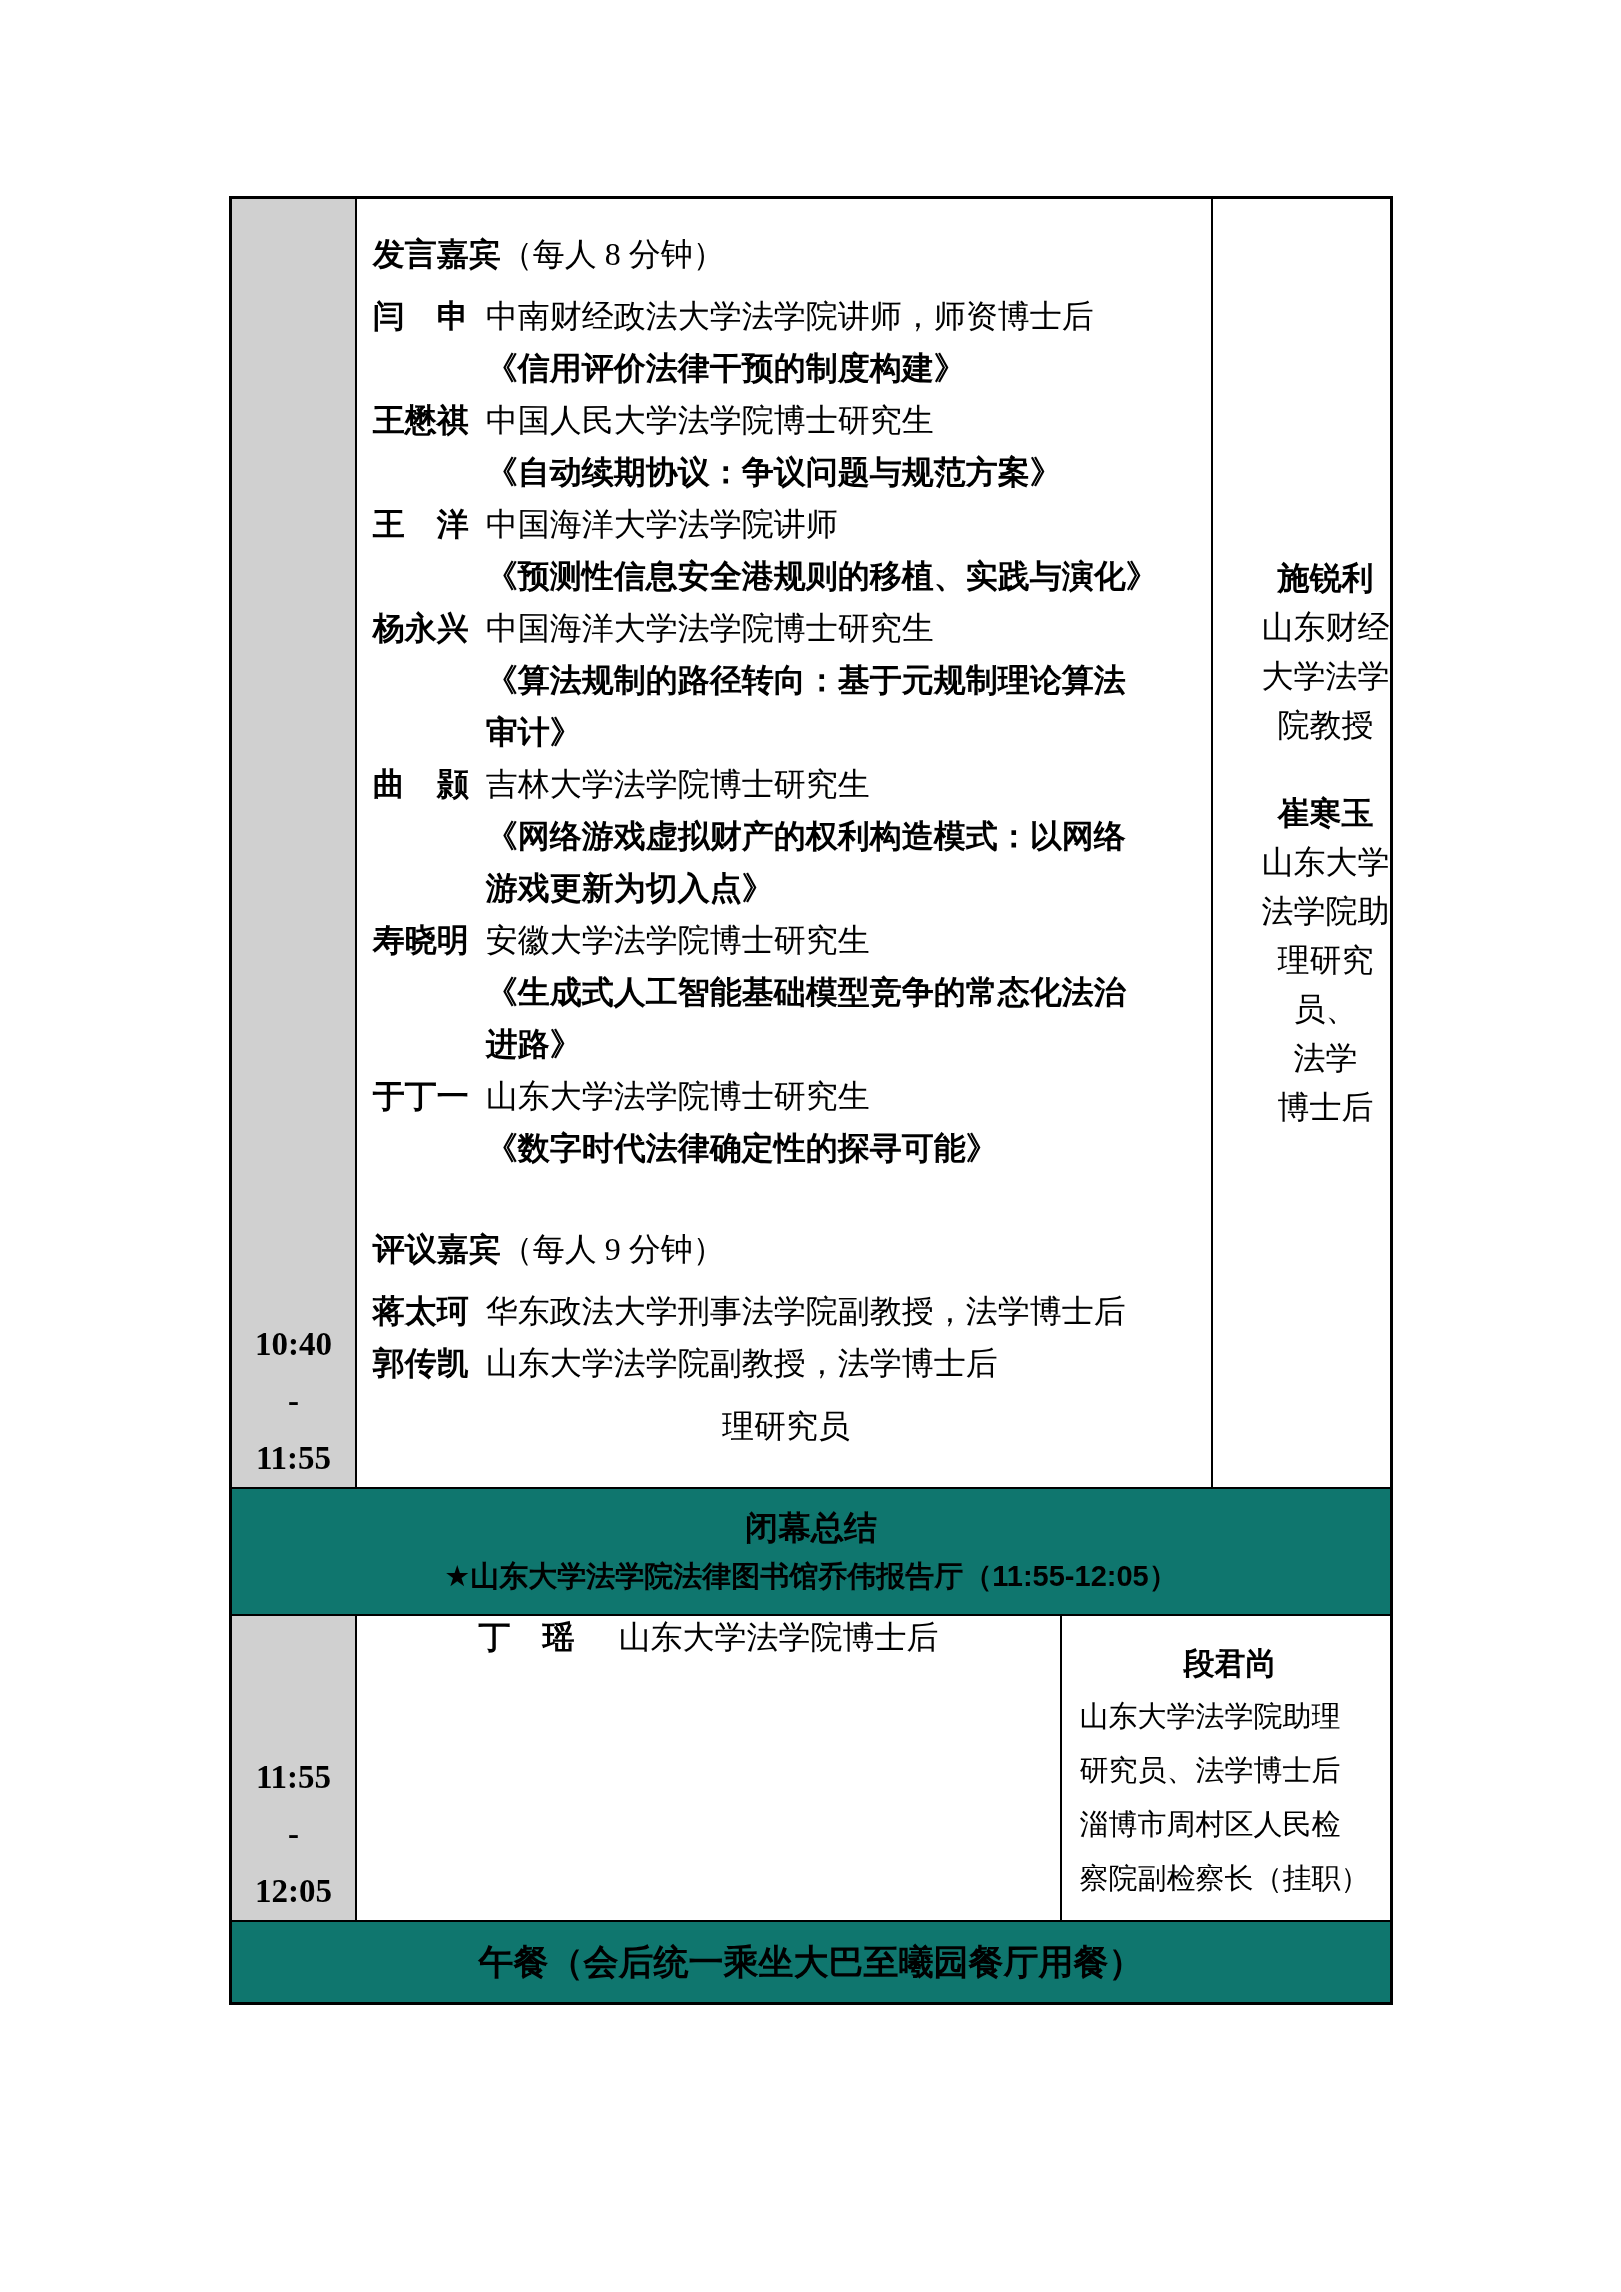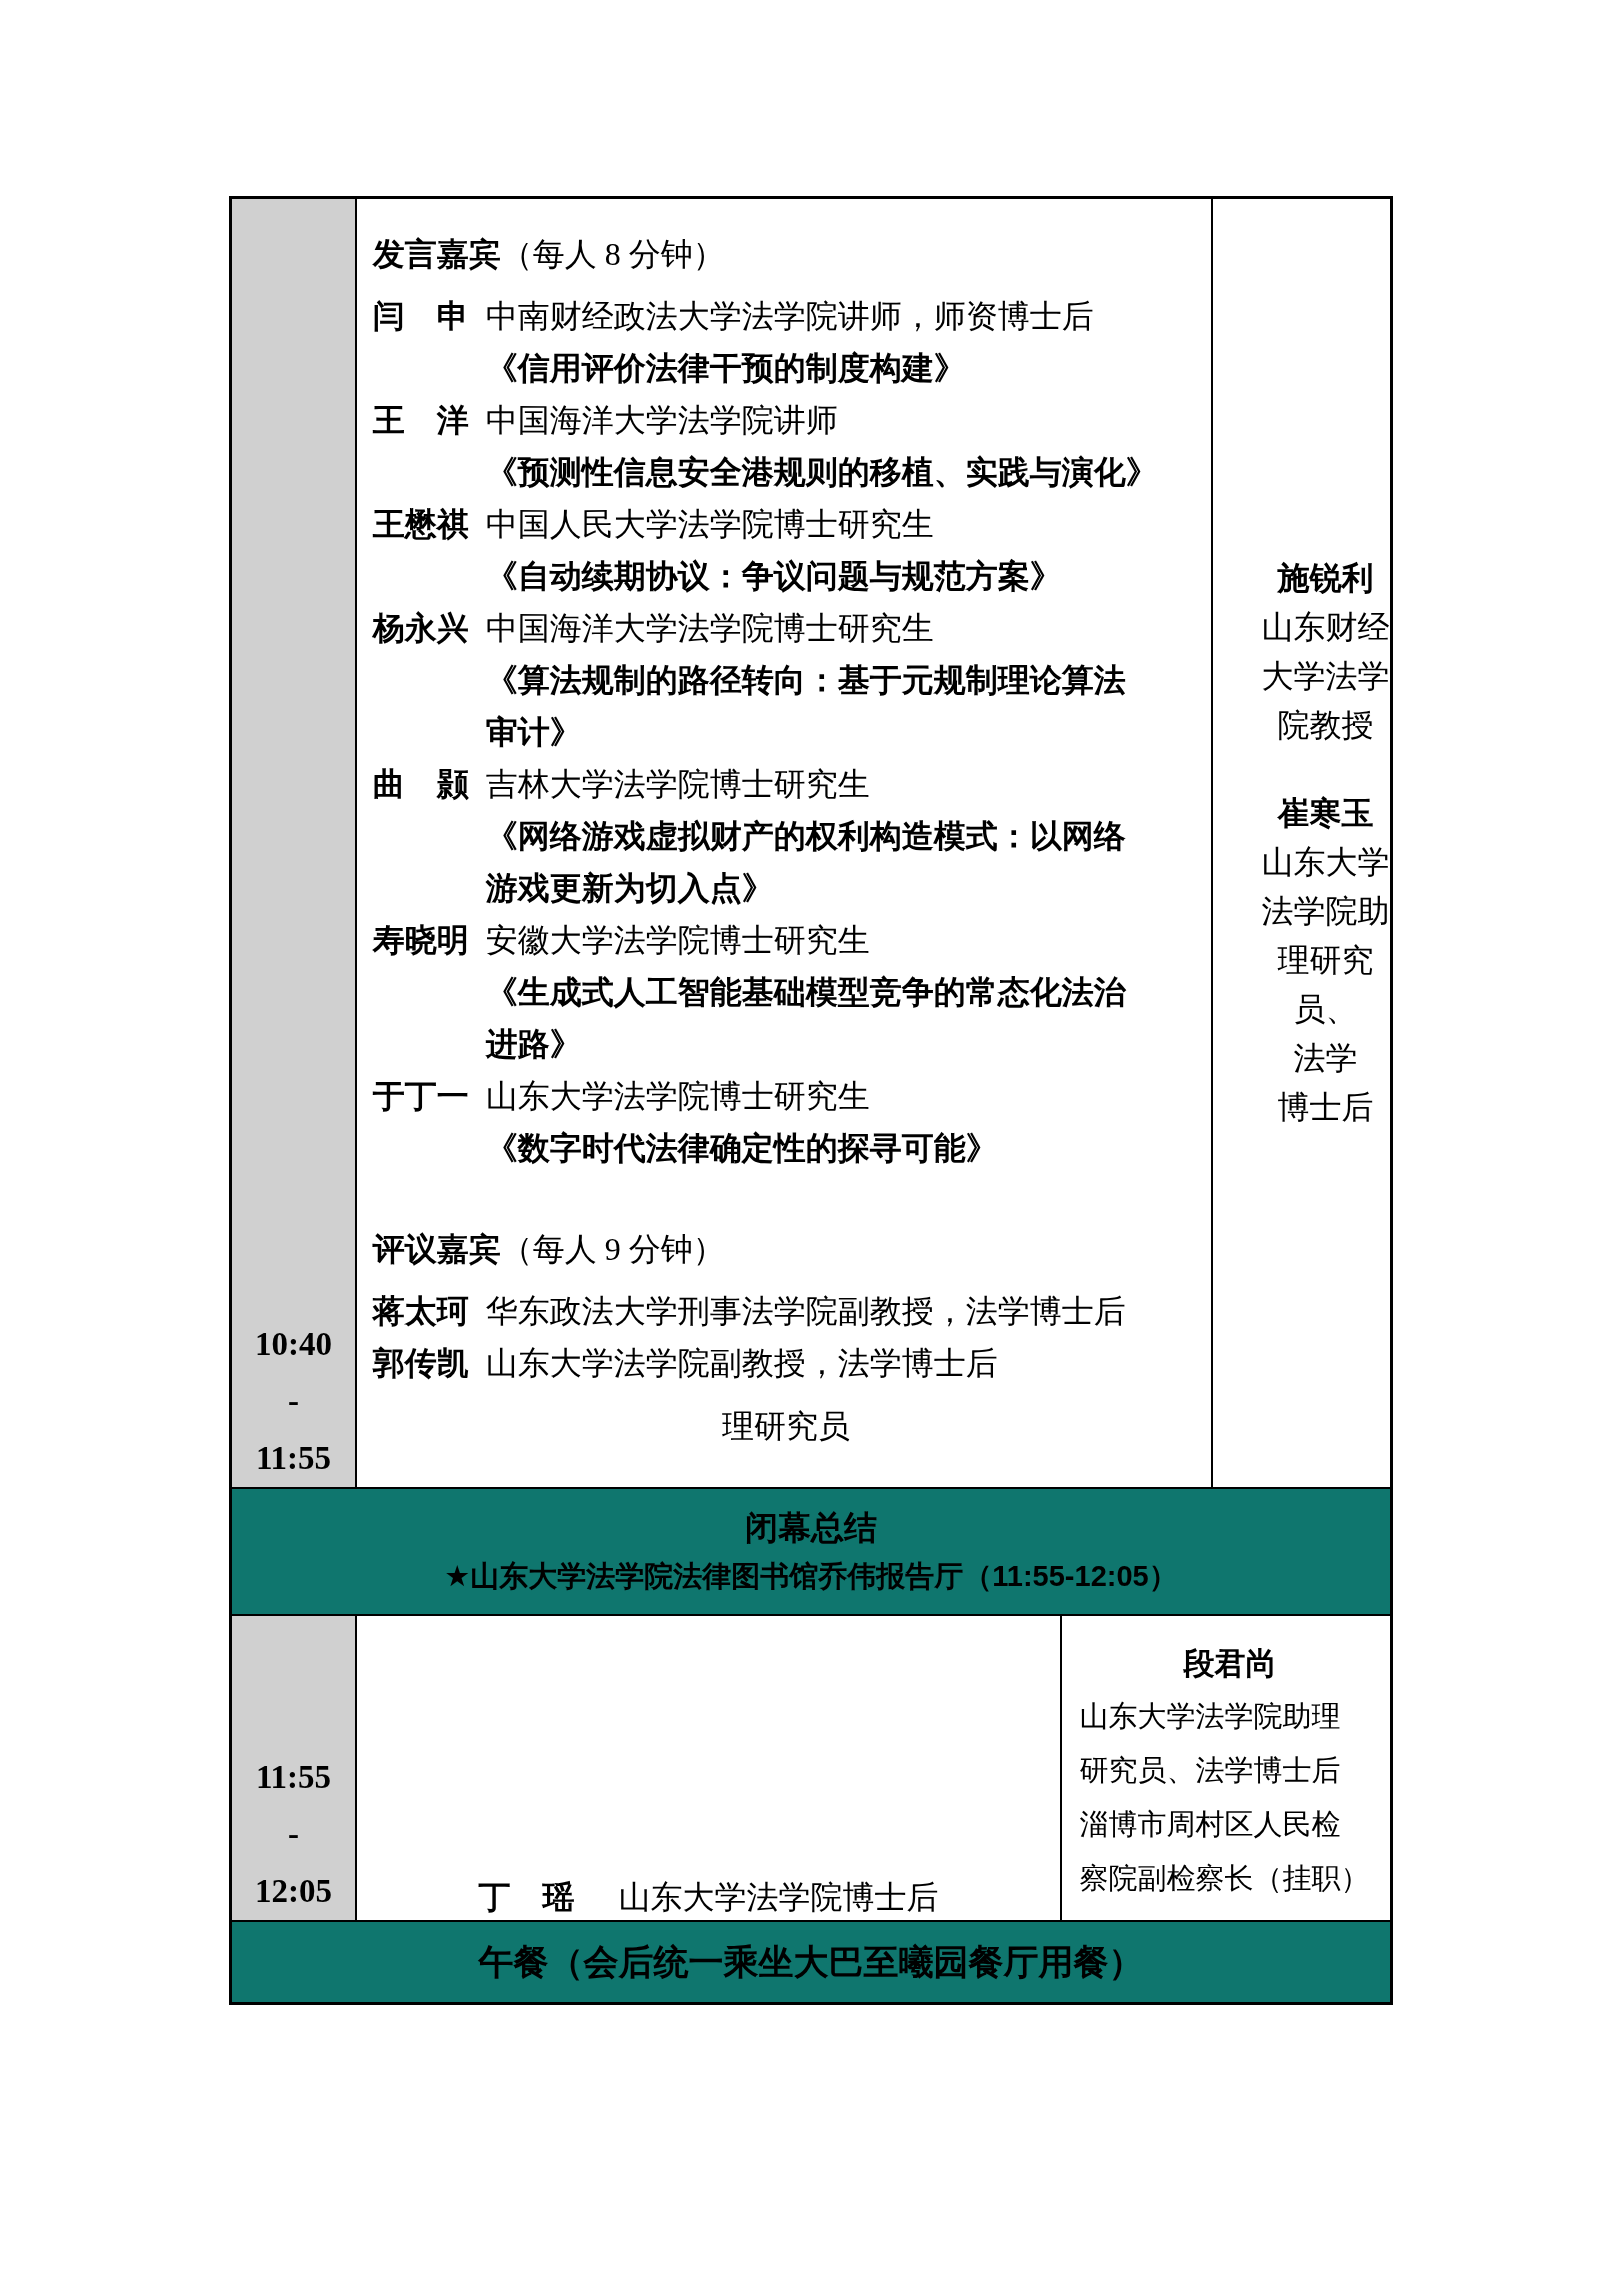--- a/index.html
+++ b/index.html
@@ -93,21 +93,21 @@
   }
   .closing-banner { height: 127px; border-bottom: 2.9px solid #000; gap: 15.7px; }
   .closing-banner .banner-title { font-size: 33px; line-height: 35px; }
   .closing-banner .banner-subtitle { font-size: 29px; line-height: 33px; }
   .lunch-banner { height: 80px; font-size: 35px; }
 
   .closing-main-cell {
     flex: 1 1 auto;
     display: flex;
     justify-content: center;
-    align-items: flex-end;
+    align-items: flex-start;
     font-size: 32px;
   }
   .closing-main-cell .speaker-name { font-weight: bold; margin-right: 44px; }
 
   .closing-mod-cell {
     width: 330px;
     flex: 0 0 330px;
     border-left: 2.9px solid #000;
     padding: 21.6px 9.8px 0 17.6px;
     font-size: 29px;
@@ -141,30 +141,30 @@
 
         <div class="entry">
           <div class="line">
             <span class="name">闫　申</span><span>中南财经政法大学法学院讲师，师资博士后</span>
           </div>
           <div class="title-line">《信用评价法律干预的制度构建》</div>
         </div>
 
         <div class="entry">
           <div class="line">
+            <span class="name">王懋祺</span><span>中国人民大学法学院博士研究生</span>
+          </div>
+          <div class="title-line">《自动续期协议：争议问题与规范方案》</div>
+        </div>
+
+        <div class="entry">
+          <div class="line">
             <span class="name">王　洋</span><span>中国海洋大学法学院讲师</span>
           </div>
           <div class="title-line">《预测性信息安全港规则的移植、实践与演化》</div>
-        </div>
-
-        <div class="entry">
-          <div class="line">
-            <span class="name">王懋祺</span><span>中国人民大学法学院博士研究生</span>
-          </div>
-          <div class="title-line">《自动续期协议：争议问题与规范方案》</div>
         </div>
 
         <div class="entry">
           <div class="line">
             <span class="name">杨永兴</span><span>中国海洋大学法学院博士研究生</span>
           </div>
           <div class="title-line">《算法规制的路径转向：基于元规制理论算法</div>
           <div class="title-line">审计》</div>
         </div>
 

